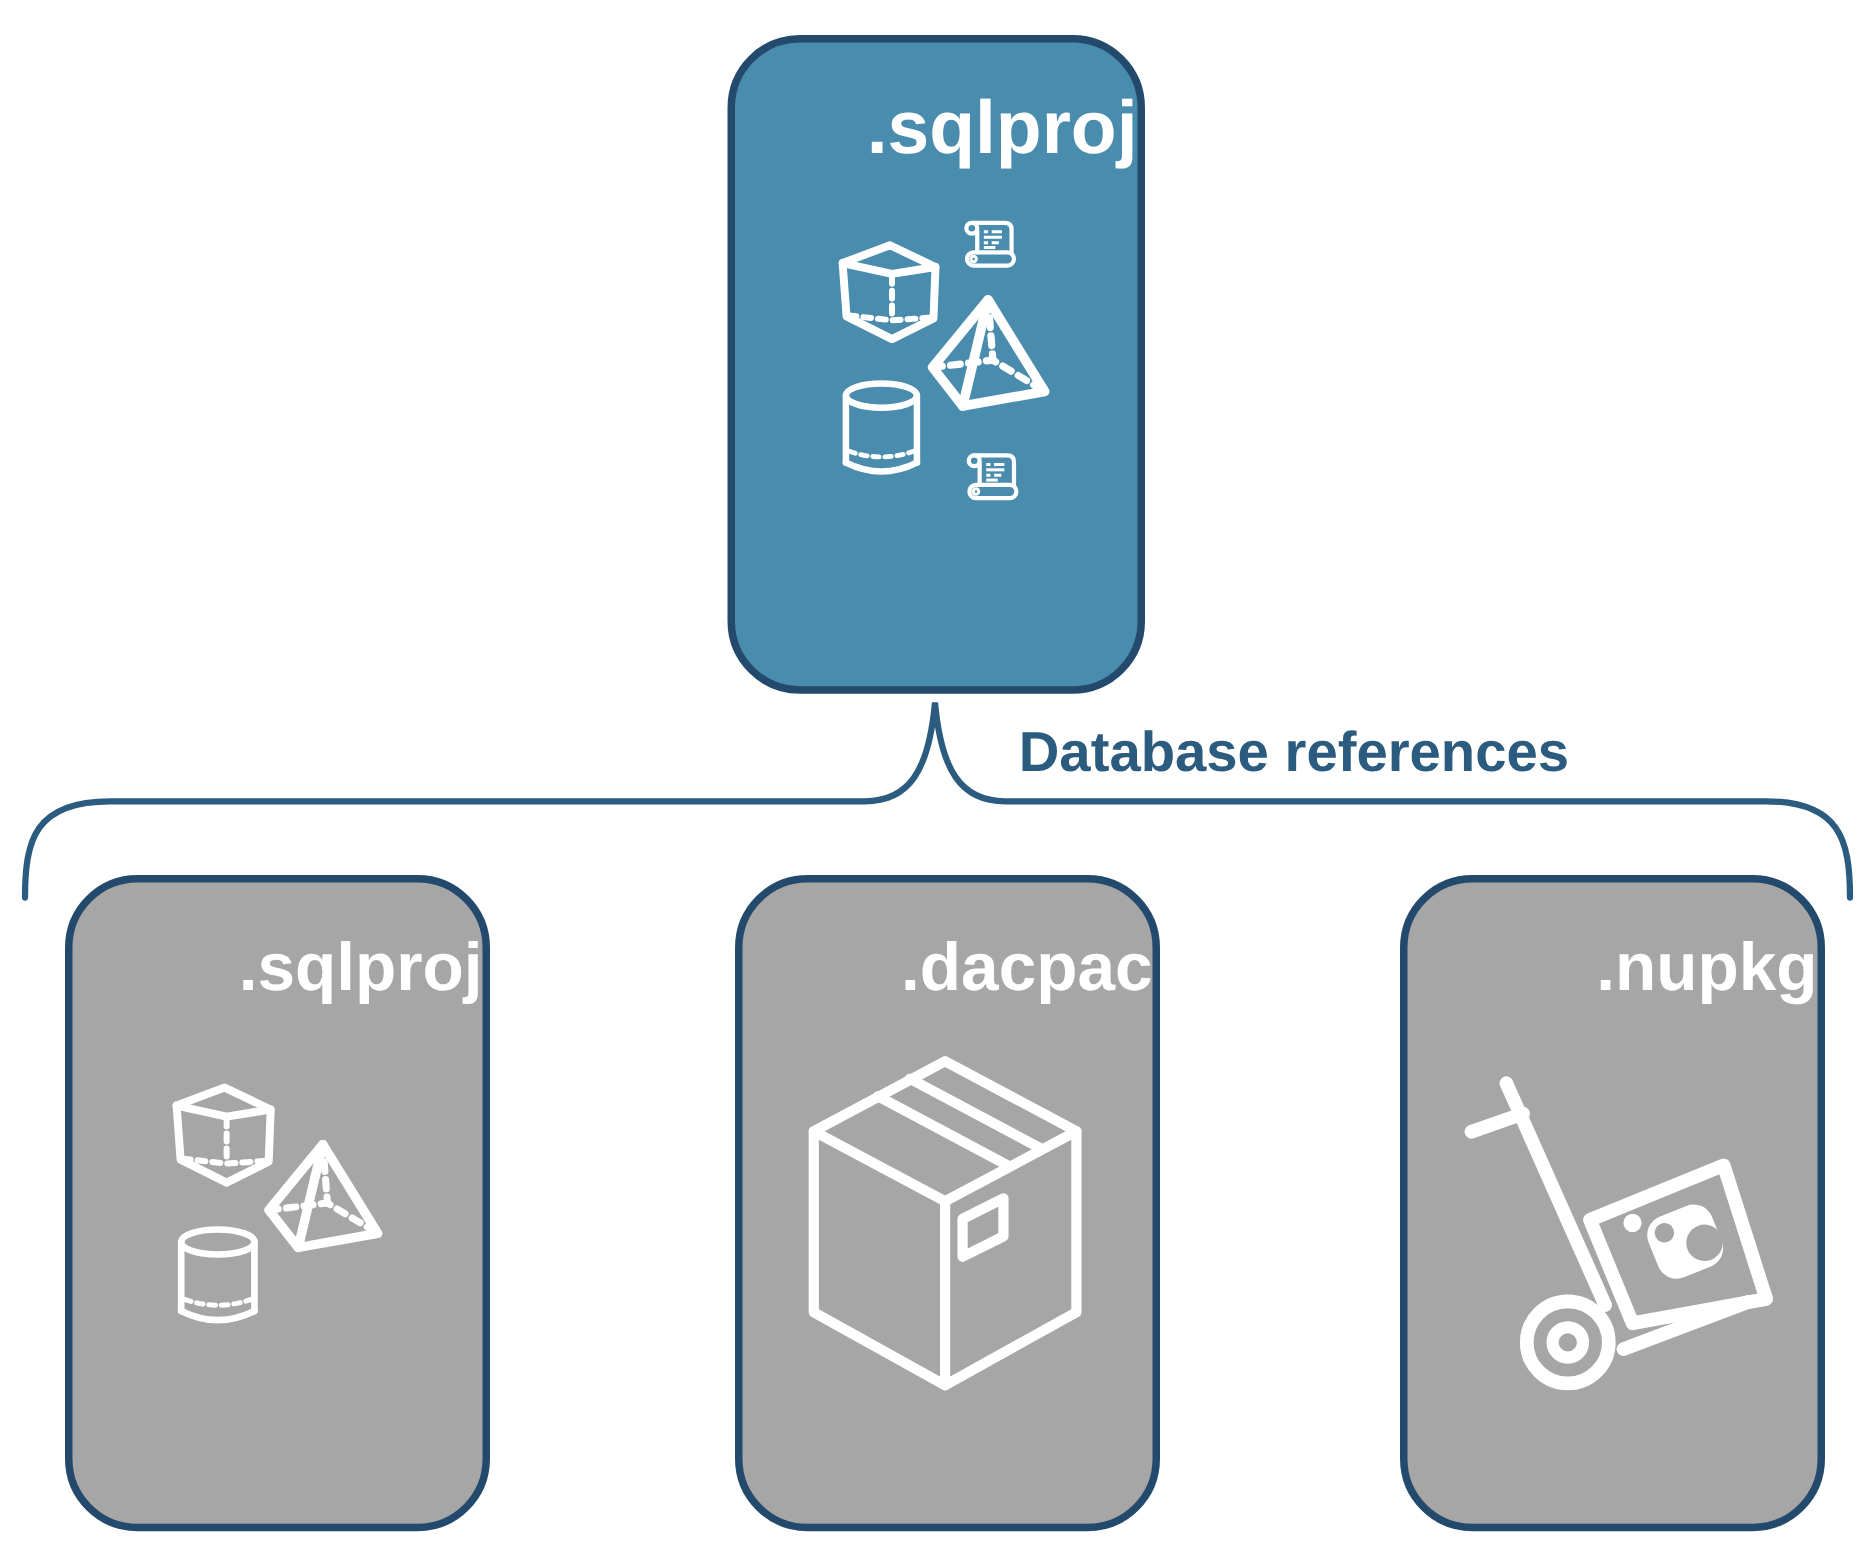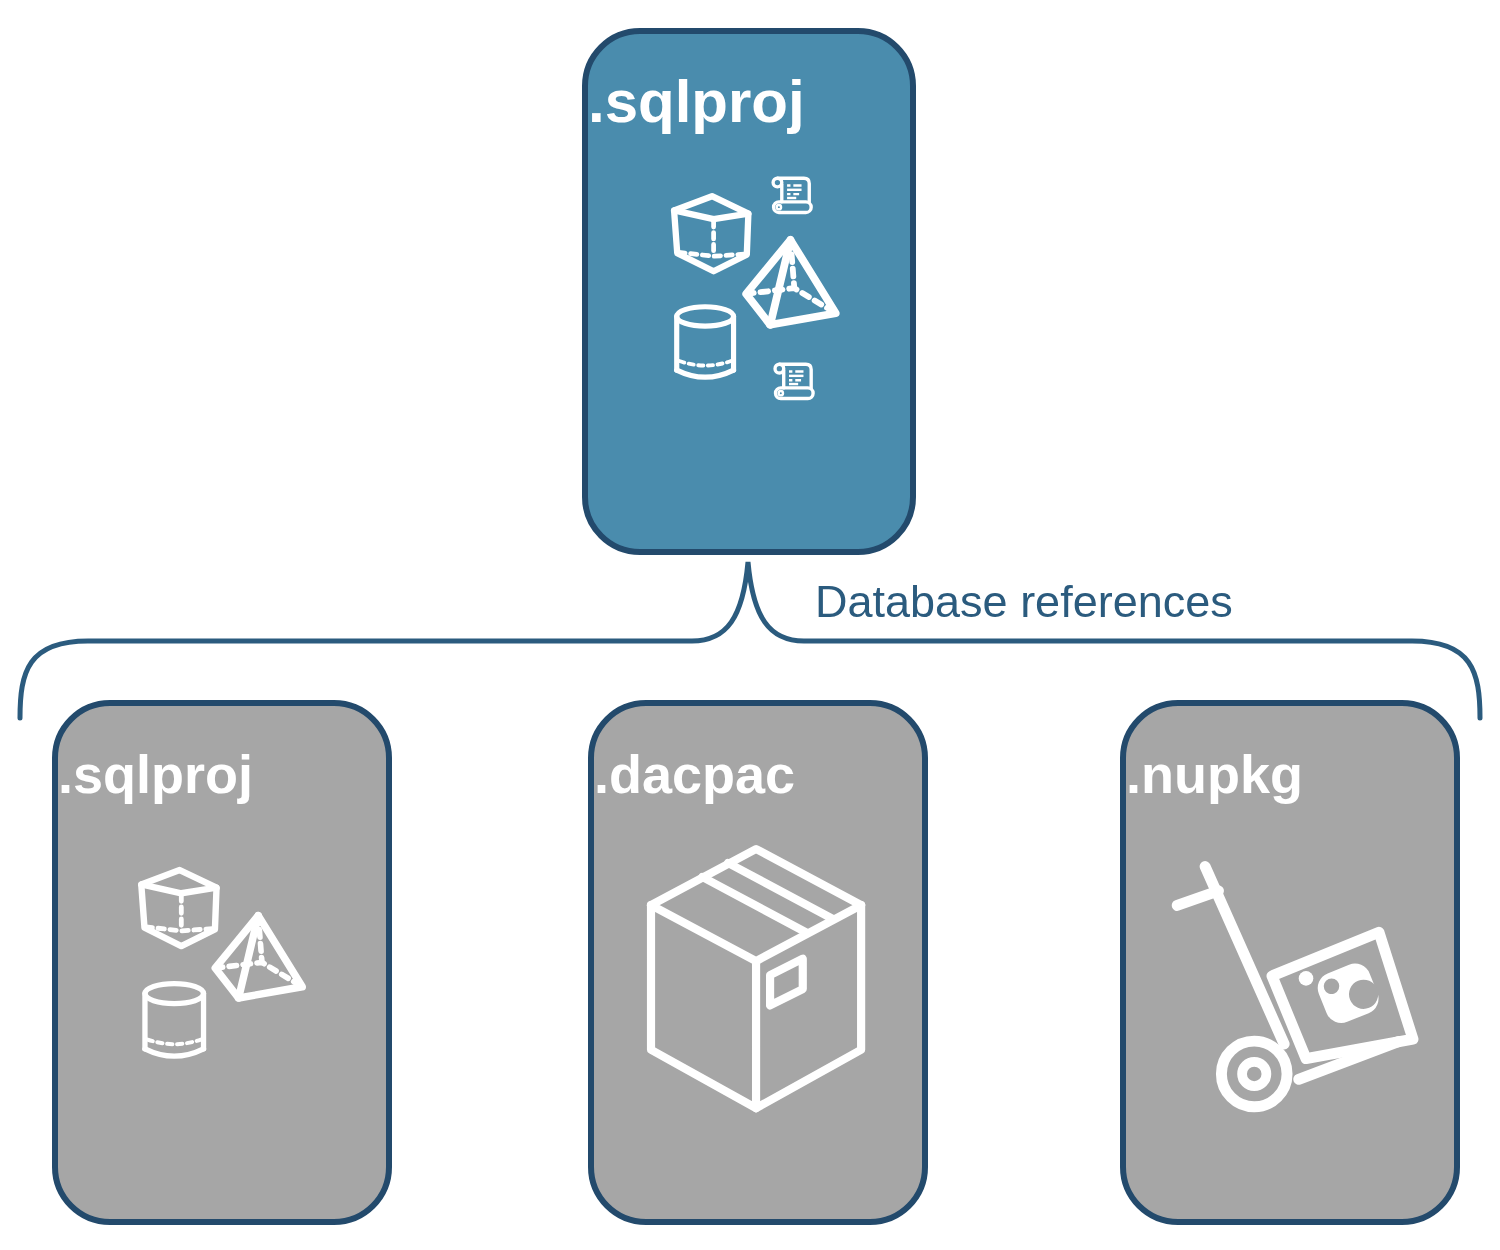--- a/index.html
+++ b/index.html
@@ -17,29 +17,29 @@
   .card{
     position:absolute;border:6px solid var(--border-navy);border-radius:58px;
     box-sizing:border-box;
   }
   .card.parent{left:582px;top:28px;width:334px;height:527px;background:var(--accent-teal);}
   .card.child{top:700px;width:340px;height:525px;background:var(--card-gray);}
   .card.child.c0{left:52px;}
   .card.child.c1{left:588px;}
   .card.child.c2{left:1120px;}
   .card-title{
-    margin-top:36px;text-align:left;color:#fff;font-weight:700;
+    margin-top:36px;text-align:right;color:#fff;font-weight:700;
     font-size:60px;line-height:1.05;letter-spacing:0px;
   }
   .card.child .card-title{margin-top:40px;font-size:54px;}
   .icons{position:absolute;left:0;top:0;width:100%;height:100%;}
   .brace{position:absolute;left:0;top:0;width:1500px;height:1250px;pointer-events:none;}
   .edge-label{
     position:absolute;left:815px;top:576px;color:var(--label-navy);
-    font-weight:400;font-size:45px;white-space:nowrap;
+    font-weight:700;font-size:45px;white-space:nowrap;
   }
   .st{stroke:var(--icon-white);fill:none;stroke-linecap:round;stroke-linejoin:round;}
   .sq{stroke:var(--icon-white);fill:none;stroke-linecap:butt;stroke-linejoin:miter;}
   .da{stroke-dasharray:8 7;}
   .fw{fill:var(--icon-white);stroke:none;}
   .fg{fill:var(--card-gray);stroke:none;}
   .bp{stroke:var(--label-navy);fill:none;stroke-width:5;stroke-linecap:round;}
 </style>
 </head>
 <body>

